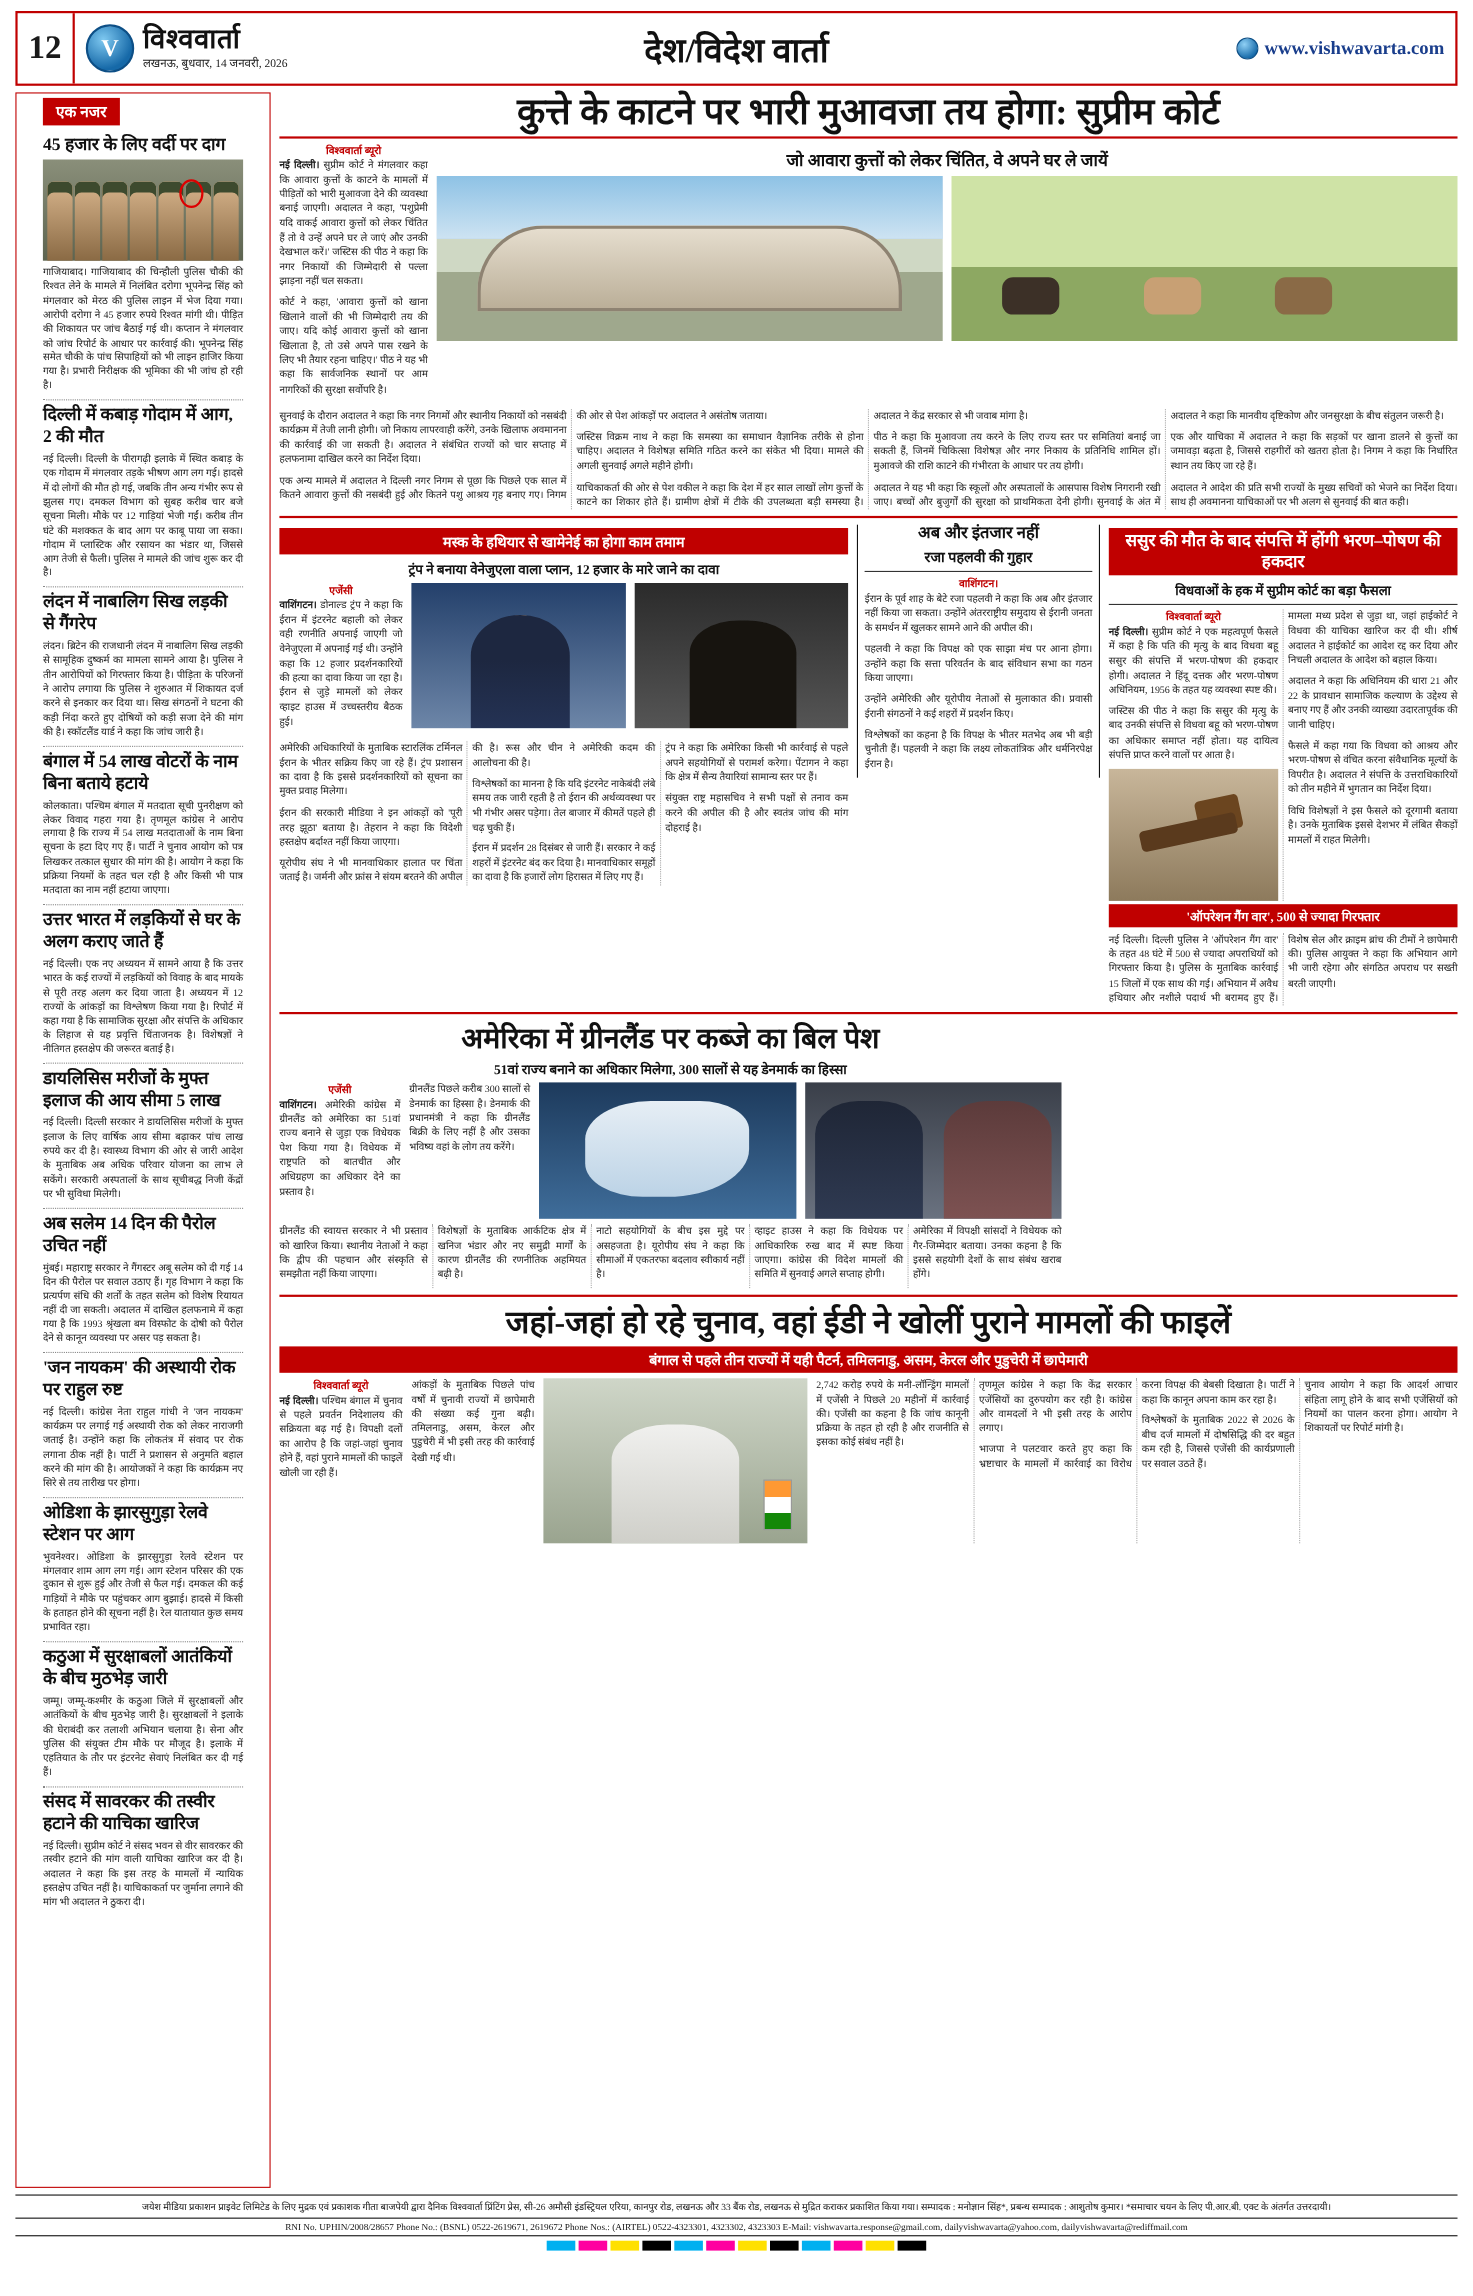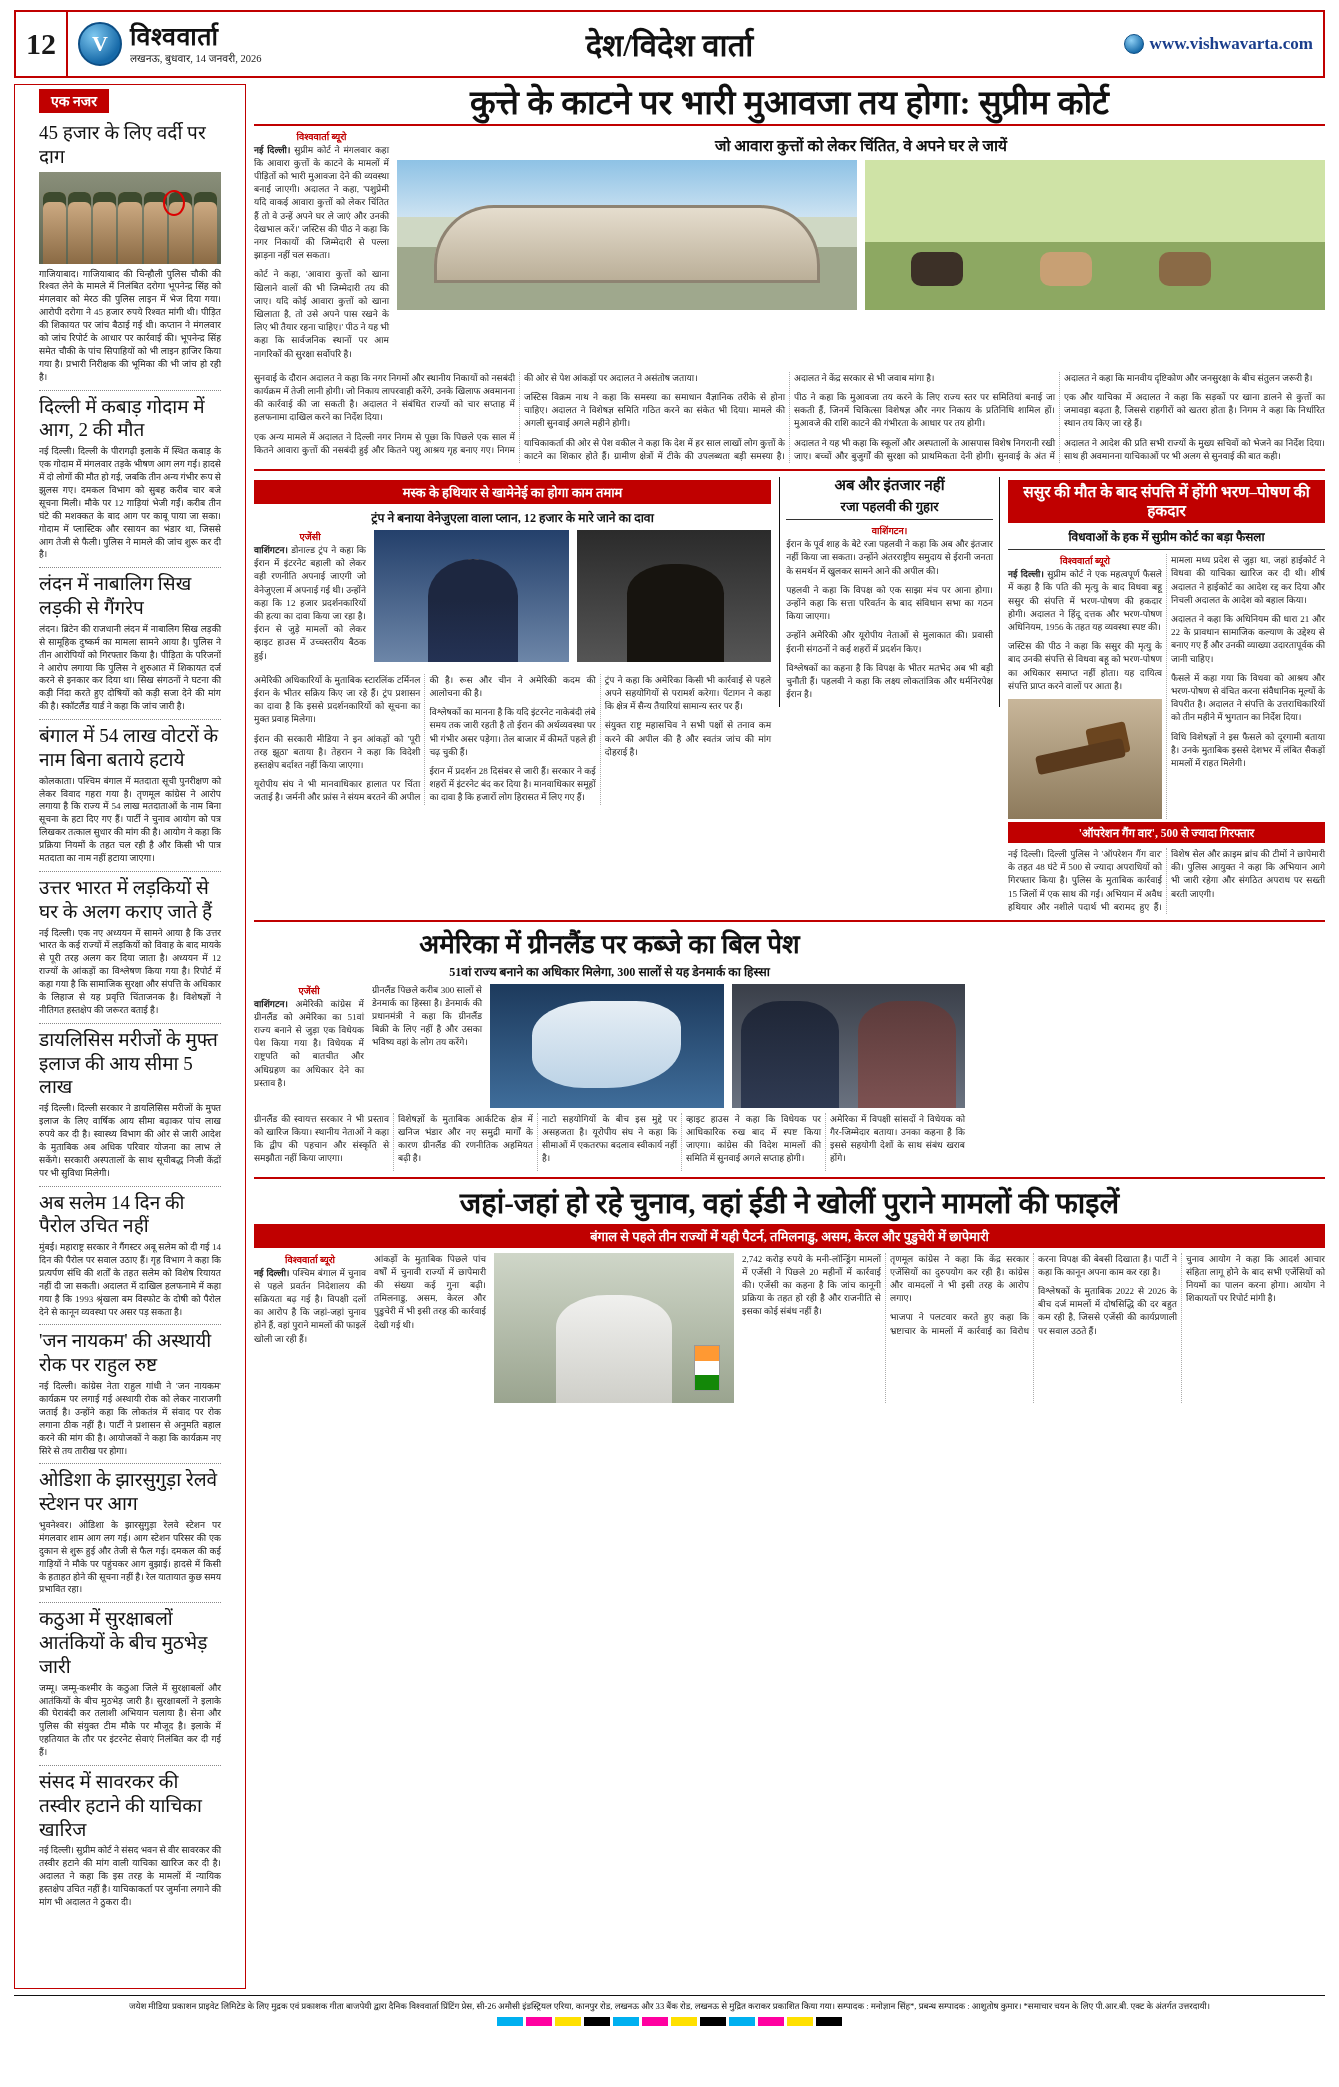--- a/index.html
+++ b/index.html
@@ -70,21 +70,21 @@
   
   .sidebar { border:1px solid #c00000; padding:4px 24px; }
   .sidebar-head {
     background:#c00000; color:#fff; display:inline-block;
     font-size:14px; font-weight:bold; padding:2px 12px 3px 12px;
     margin-bottom:4px;
   }
   .brief { border-bottom:1px dotted #888; padding:4px 0 6px 0; }
   .brief:last-child { border-bottom:none; }
   .brief h3 {
-    margin:0 0 3px 0; font-size:19px; font-weight:normal; line-height:1.25;
+    margin:0 0 3px 0; font-size:16px; font-weight:bold; line-height:1.25;
     color:#111;
   }
   .brief p {
     margin:0; font-size:9.1px; line-height:1.42; text-align:justify; color:#222;
   }
   .brief-photo {
     width:100%; height:92px; margin:3px 0 4px 0;
     background:linear-gradient(#8a8f7a,#5d6450);
     position:relative; overflow:hidden;
   }
@@ -477,20 +477,21 @@
             <p class="txt">चुनाव आयोग ने कहा कि आदर्श आचार संहिता लागू होने के बाद सभी एजेंसियों को नियमों का पालन करना होगा। आयोग ने शिकायतों पर रिपोर्ट मांगी है।</p>
           </div>
         </div>
       </div>
 
     </div>
   </div>
 
   <div class="footer">
     <div class="footer-imprint">जयेश मीडिया प्रकाशन प्राइवेट लिमिटेड के लिए मुद्रक एवं प्रकाशक गीता बाजपेयी द्वारा दैनिक विश्ववार्ता प्रिंटिंग प्रेस, सी-26 अमौसी इंडस्ट्रियल एरिया, कानपुर रोड, लखनऊ और 33 बैंक रोड, लखनऊ से मुद्रित कराकर प्रकाशित किया गया। सम्पादक : मनोज्ञान सिंह*, प्रबन्ध सम्पादक : आशुतोष कुमार।  *समाचार चयन के लिए पी.आर.बी. एक्ट के अंतर्गत उत्तरदायी।</div>
+    <div class="footer-rni">RNI No. UPHIN/2008/28657 Phone No.: (BSNL) 0522-2619671, 2619672 Phone Nos.: (AIRTEL) 0522-4323301, 4323302, 4323303  E-Mail: vishwavarta.response@gmail.com, dailyvishwavarta@yahoo.com, dailyvishwavarta@rediffmail.com</div>
     <div class="reg-marks">
       <i style="background:#00b0f0"></i>
         <i style="background:#ff00a0"></i>
         <i style="background:#ffe000"></i>
         <i style="background:#000"></i>
       <i style="background:#00b0f0"></i>
         <i style="background:#ff00a0"></i>
         <i style="background:#ffe000"></i>
         <i style="background:#000"></i>
       <i style="background:#00b0f0"></i>

